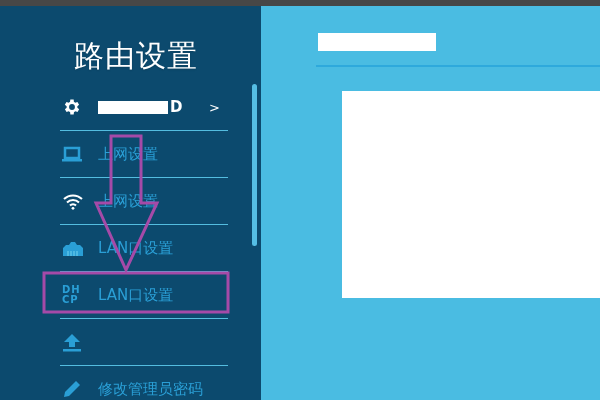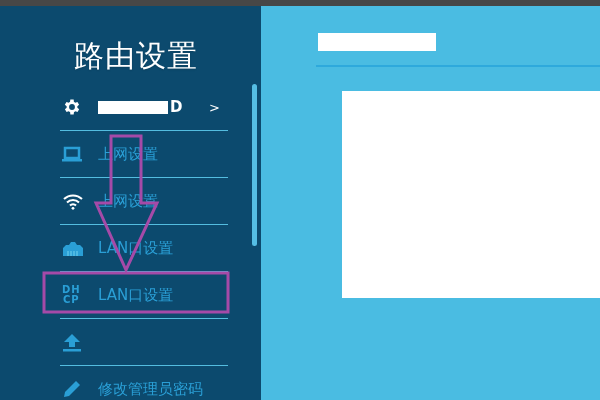--- a/index.html
+++ b/index.html
@@ -16,21 +16,21 @@
     position: absolute; left: 0; top: 30px; width: 272px; text-align: center;
     font-size: 30px; color: #ffffff; letter-spacing: 1px;
     text-shadow: 0 1px 2px rgba(0,0,0,0.15);
   }
   .menu { position: absolute; left: 60px; top: 78px; width: 168px; }
   .menu-item {
     position: relative; height: 46px; border-bottom: 1px solid #54bde0;
     display: flex; align-items: center; cursor: pointer;
   }
   .menu-item:last-child { border-bottom: none; }
-  .menu-icon { width: 26px; height: 22px; display: flex; align-items: center; justify-content: flex-start; margin-left: 2px; text-align: center; }
+  .menu-icon { width: 26px; height: 22px; display: flex; align-items: center; justify-content: flex-start; margin-left: 2px; }
   .menu-label { margin-left: 10px; font-size: 15px; color: #2a9fd6; white-space: nowrap; }
   .menu-item.first .menu-label { color: #ffffff; font-weight: bold; }
   .redact { display: inline-block; width: 70px; height: 13px; background: #ffffff; vertical-align: middle; margin-right: 2px; }
   .chevron { position: absolute; right: 8px; color: #ffffff; font-size: 13px; }
   .dhcp-icon { font-size: 10px; font-weight: bold; line-height: 10px; color: #2a9fd6; letter-spacing: 1px; }
   .scrollbar {
     position: absolute; left: 252px; top: 78px; width: 5px; height: 162px;
     background: #55bee4; border-radius: 3px;
   }
   .main-header-text {

